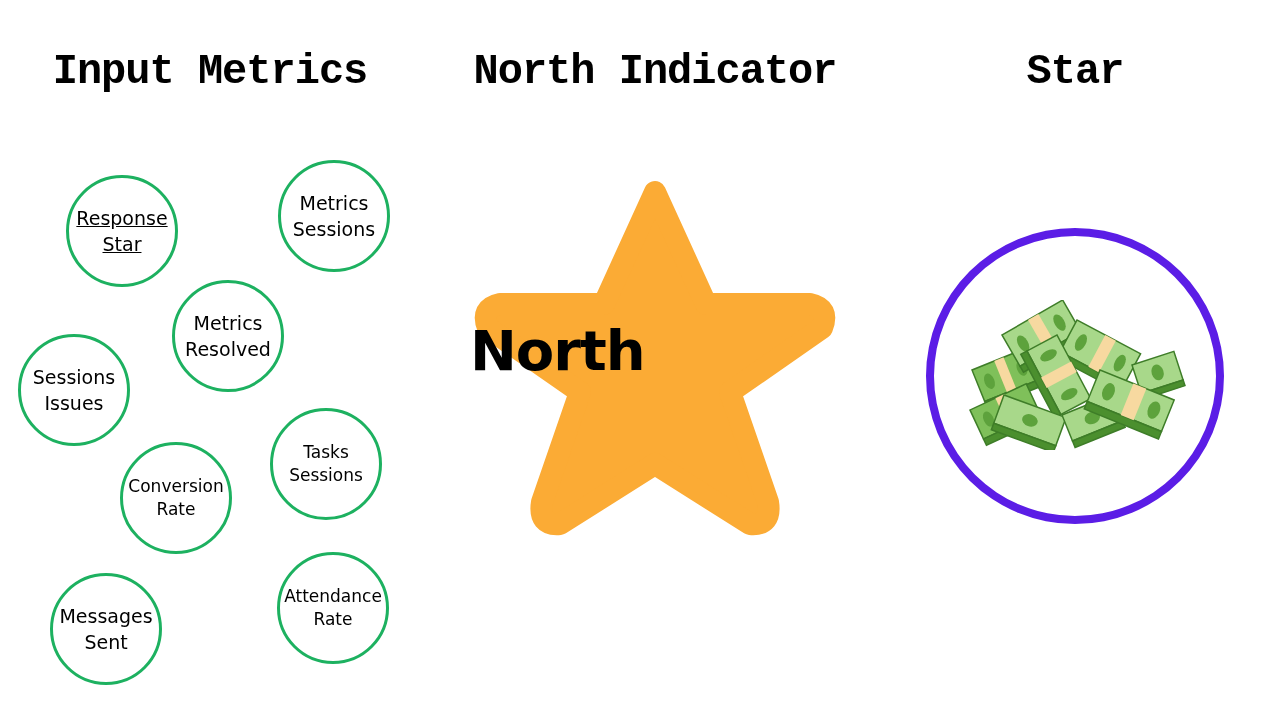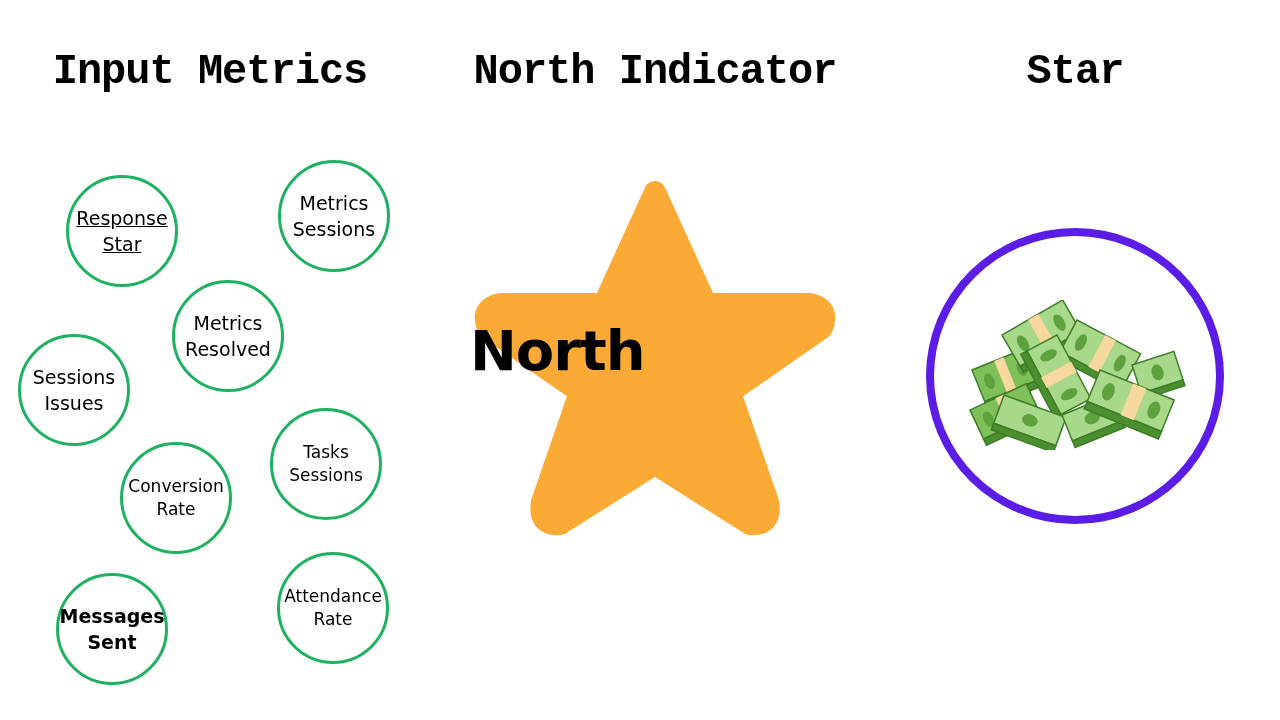--- a/index.html
+++ b/index.html
@@ -81,21 +81,21 @@
       <span>Tasks</span>
       <span>Sessions</span>
     </div>
 </div>
 <div class="metric small" style="left:120px;top:442px;">
   <div>
       <span>Conversion</span>
       <span>Rate</span>
     </div>
 </div>
-<div class="metric" style="left:56px;top:573px;font-weight:bold;">
+<div class="metric" style="left:50px;top:573px;">
   <div>
       <span>Messages</span>
       <span>Sent</span>
     </div>
 </div>
 <div class="metric small" style="left:277px;top:552px;">
   <div>
       <span>Attendance</span>
       <span>Rate</span>
     </div>

